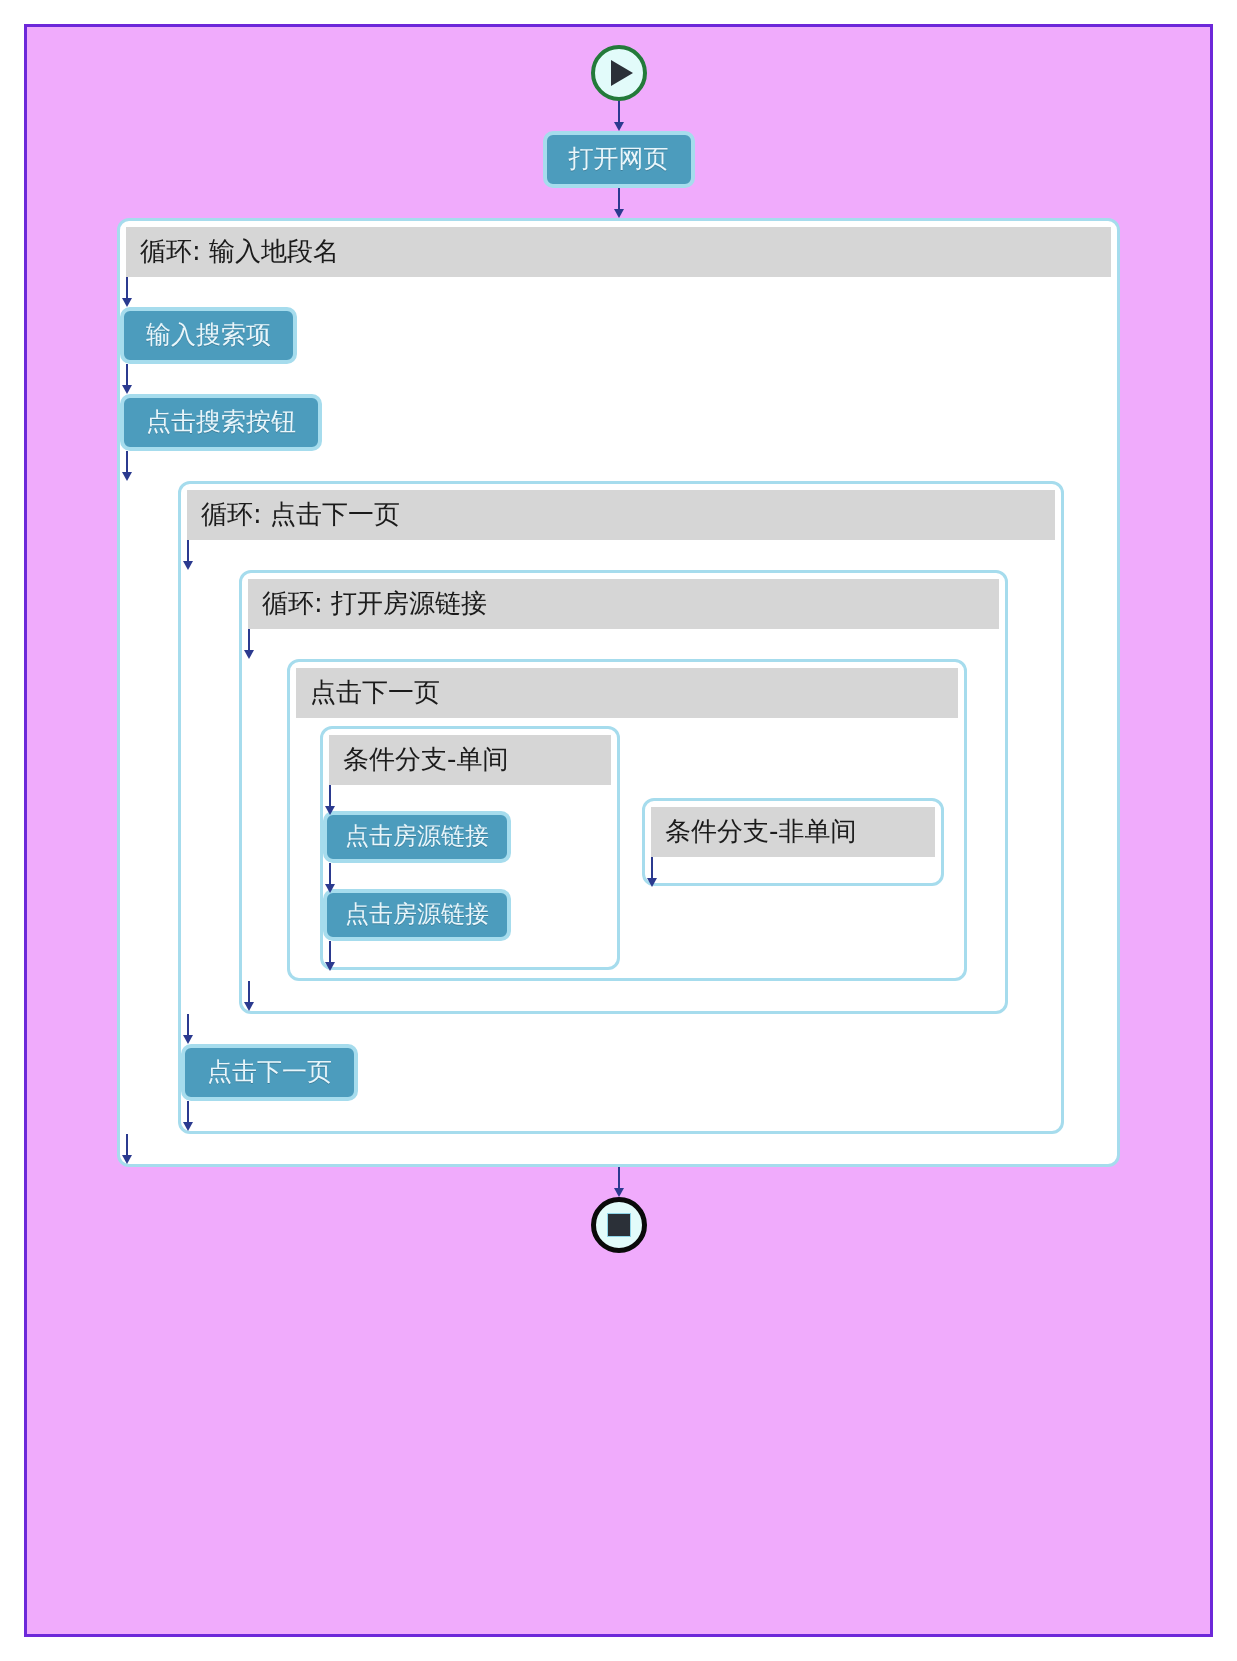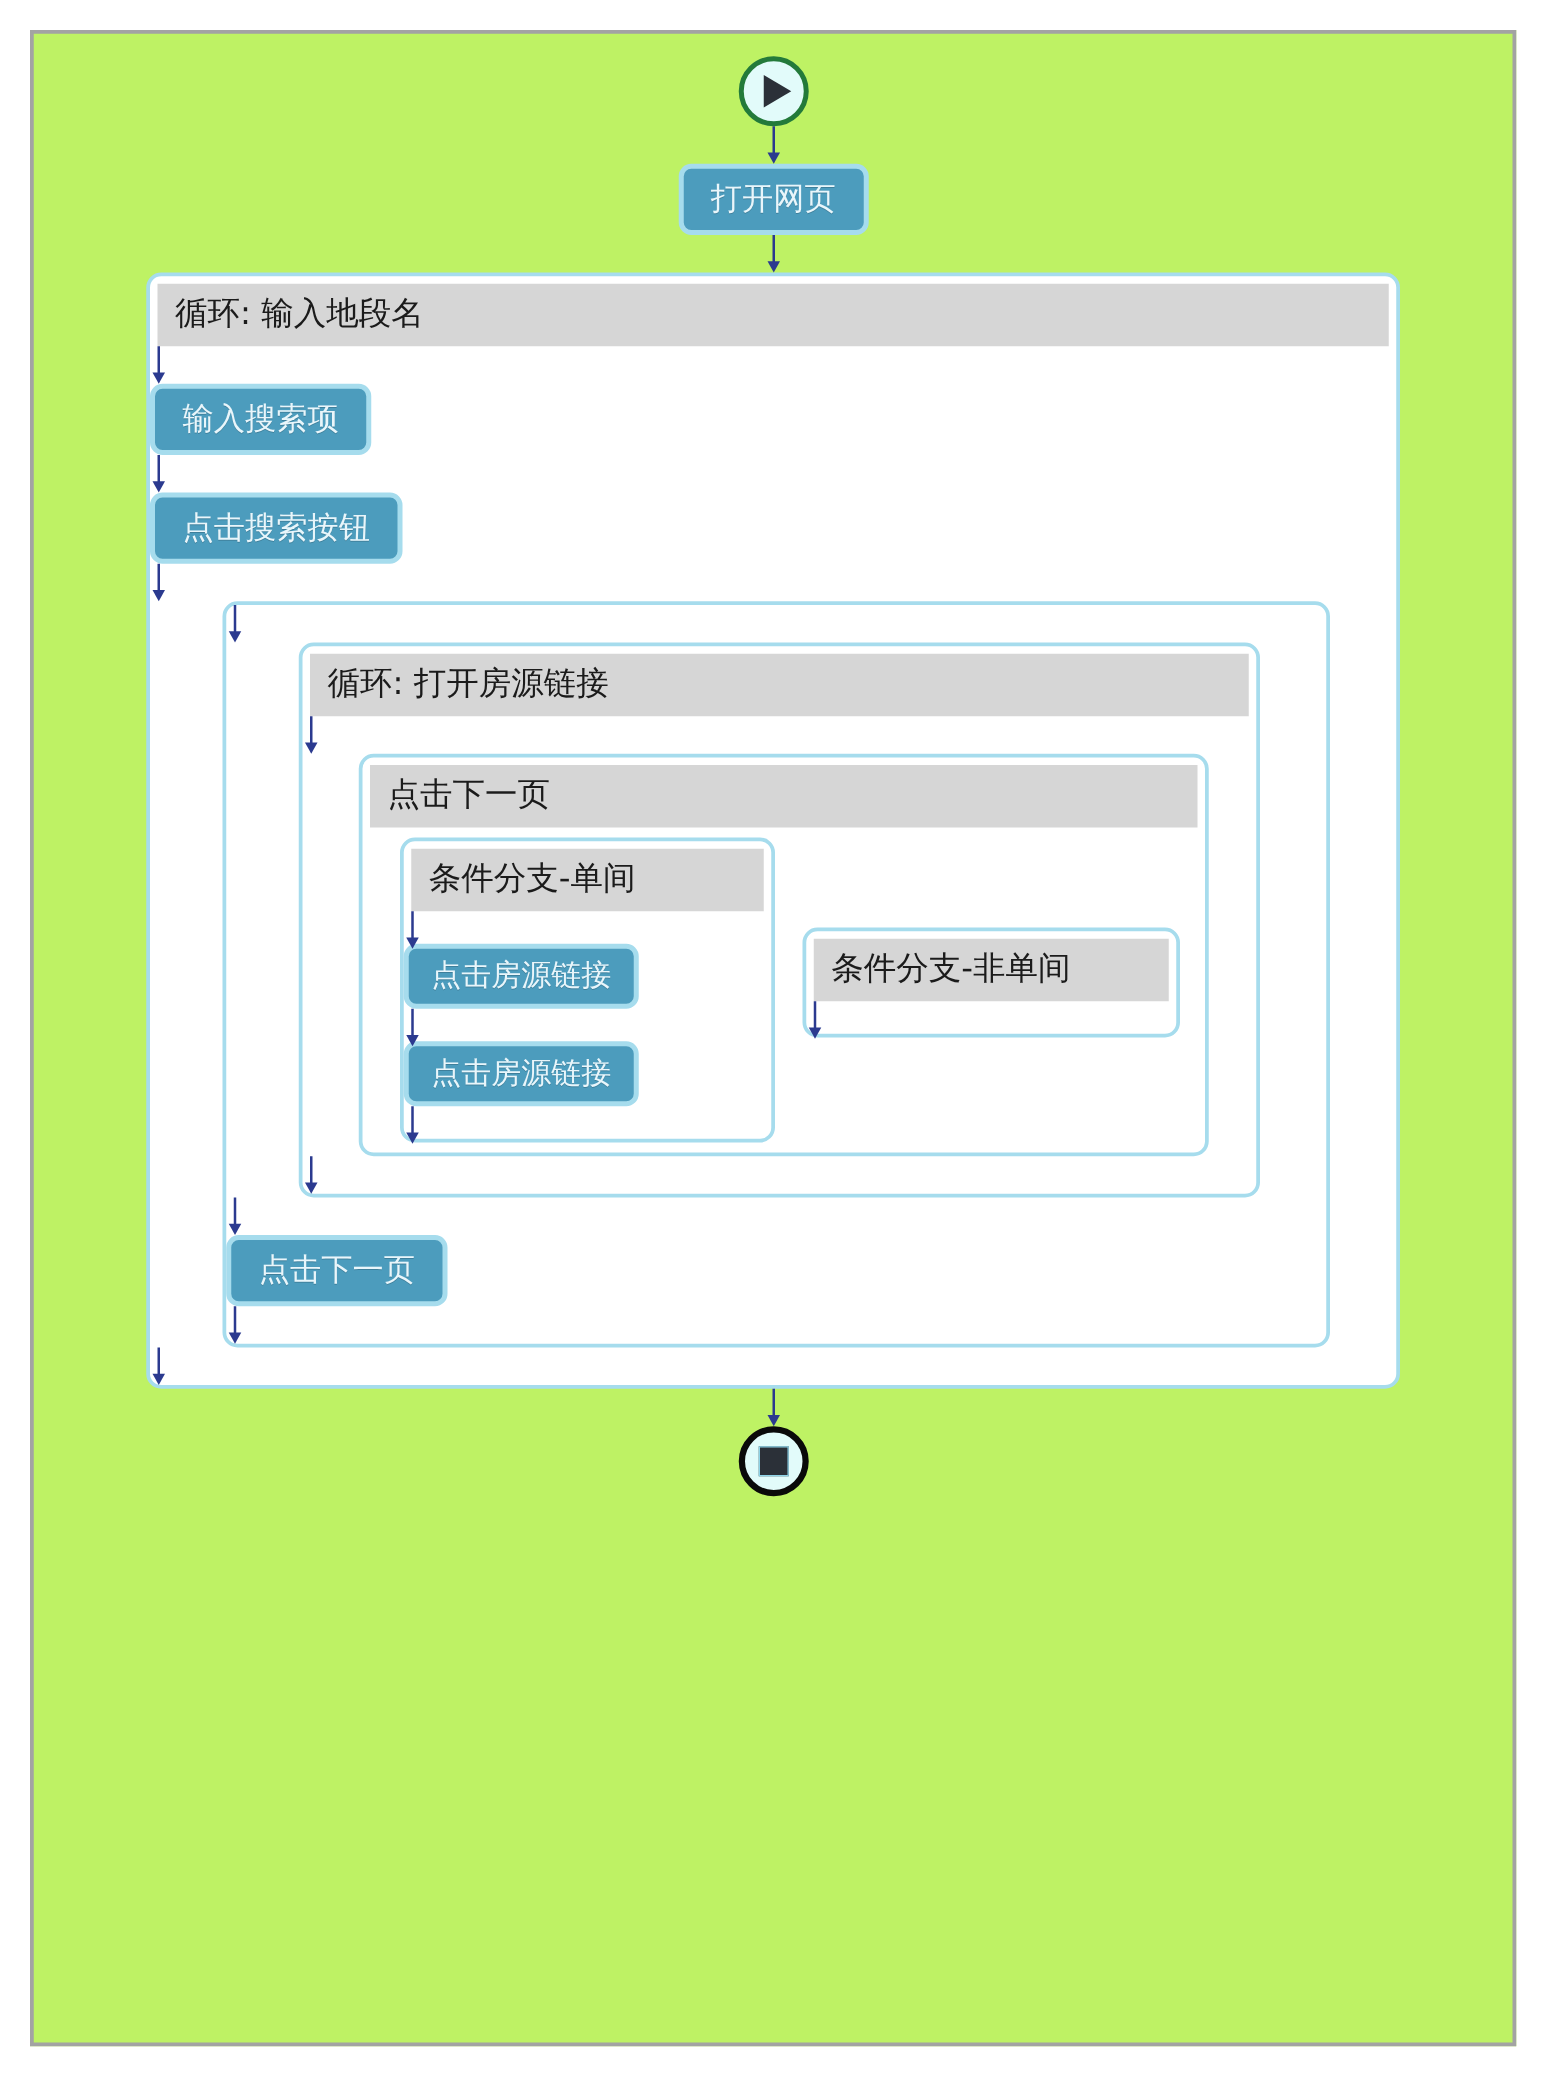--- a/index.html
+++ b/index.html
@@ -16,23 +16,23 @@
     box-sizing: border-box;
     overflow: hidden;
   }
   
   .frame {
     position: absolute;
     left: 24px;
     top: 24px;
     width: 1189px;
     height: 1613px;
-    border: 3px solid #a3a3a3;
-    box-sizing: border-box;
-    background: #bef264;
+    border: 3px solid #6d28d9;
+    box-sizing: border-box;
+    background: #f0abfc;
   }
 
   
   .flow {
     display: flex;
     flex-direction: column;
     align-items: center;
   }
 
   
@@ -168,20 +168,21 @@
 
           <div class="node">输入搜索项</div>
 
           <div class="arrow"></div>
 
           <div class="node">点击搜索按钮</div>
 
           <div class="arrow"></div>
 
           <div class="block" id="loop-nextpage">
+            <div class="block-title">循环: 点击下一页</div>
             <div class="block-body">
 
               <div class="arrow"></div>
 
               <div class="block" id="loop-listing">
                 <div class="block-title">循环: 打开房源链接</div>
                 <div class="block-body">
 
                   <div class="arrow"></div>
 

